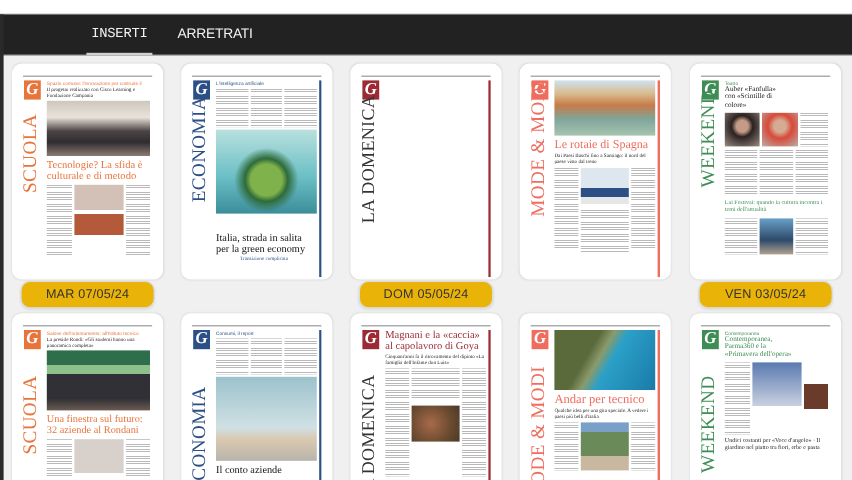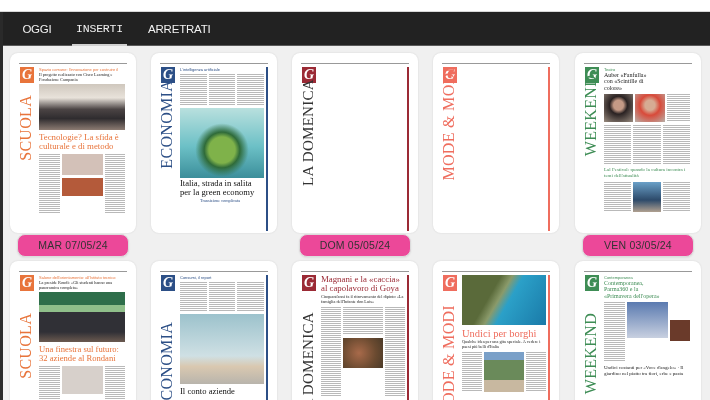--- a/index.html
+++ b/index.html
@@ -16,30 +16,29 @@
   .page .vtitle { position: absolute; left: -1px; bottom: 40px; writing-mode: vertical-rl; transform: rotate(180deg); font-family: "Liberation Serif", serif; font-size: 16px; letter-spacing: 0.3px; white-space: nowrap; line-height: 16px; }
   .page .logo { position: absolute; left: 1px; top: 6px; width: 14px; height: 16px; color: #fff; font-family: "Liberation Serif", serif; font-weight: bold; font-size: 14px; line-height: 16px; text-align: center; font-style: italic; }
   .page .content { position: absolute; left: 20px; top: 6px; right: 2px; bottom: 0; }
   .page .rule { position: absolute; right: 0; top: 6px; bottom: 0; width: 2px; }
   .kicker { font-size: 4px; line-height: 5px; height: 5px; overflow: hidden; }
   .sub { font-family: "Liberation Serif", serif; font-size: 4.3px; line-height: 5px; color: #222; overflow: hidden; }
   .headline { font-family: "Liberation Serif", serif; line-height: 1.05; }
   .photo { width: 100%; margin-top: 2px; border-radius: 0; }
   .textcols { display: flex; gap: 2px; margin-top: 3px; }
   .textcol { flex: 1; background: repeating-linear-gradient(to bottom, #b9b9b9 0 0.7px, transparent 0.7px 2px); }
-  .datepill { position: absolute; left: 7px; bottom: -12px; width: 112px; height: 23px; background: #ec4899; border: 1px solid #dcdcdc; border-radius: 8px; box-shadow: 0 1px 2px rgba(0,0,0,0.08); text-align: center; line-height: 21px; font-size: 10.5px; color: #333; letter-spacing: 0.2px; cursor: pointer; }
+  .datepill { position: absolute; left: 7px; bottom: -12px; width: 112px; height: 23px; background: #eab308; border: 1px solid #dcdcdc; border-radius: 8px; box-shadow: 0 1px 2px rgba(0,0,0,0.08); text-align: center; line-height: 21px; font-size: 10.5px; color: #333; letter-spacing: 0.2px; cursor: pointer; }
   .cardwrap { position: absolute; width: 126px; height: 192px; }
 </style>
 </head>
 <body>
 
 <div class="topstrip"></div>
 
 <nav class="navbar">
-  <div class="tab" style="left:17px;width:40px;">OGGI</div>
   <div class="tab active" style="left:72px;width:55px;font-family:Liberation Mono, monospace;">INSERTI</div>
   <div class="tab" style="left:148px;width:62px;">ARRETRATI</div>
 </nav>
 
 <div class="leftedge"></div>
 
 <main class="grid">
 
   <div class="cardwrap" style="left:10px;top:7px;">
     <div class="card">
@@ -71,21 +70,21 @@
         <div class="vtitle" style="color:#2c4f86;bottom:62px;">ECONOMIA</div>
         <div class="rule" style="background:#2c4f86;"></div>
         <div class="content" style="right:4px;">
           <div class="kicker" style="color:#2c4f86;">L'intelligenza artificiale</div>
           <div class="textcols" style="height:32px;margin-top:2px;">
             <div class="textcol"></div>
             <div class="textcol"></div>
             <div class="textcol"></div>
           </div>
           <div class="photo" style="height:70px;background:radial-gradient(ellipse at 50% 60%,#7fb24a 0 22%,#2f6b3a 30%,transparent 45%),linear-gradient(180deg,#b9e0de 0%,#6cc0c6 55%,#3b8e9a 100%);"></div>
-          <div class="headline" style="color:#111;font-size:8.6px;margin-top:1px;">Italia, strada in salita per la green economy</div>
+          <div class="headline" style="color:#111;font-size:8.6px;margin-top:16px;">Italia, strada in salita per la green economy</div>
           <div class="sub" style="color:#2c4f86;padding-left:20px;margin-top:1px;">Transizione complicata</div>
         </div>
       </div>
     </div>
   </div>
 
   <div class="cardwrap" style="left:292px;top:7px;">
     <div class="card">
       <div class="page">
         <div class="hdr"></div>
@@ -97,20 +96,33 @@
     <div class="datepill">DOM 05/05/24</div>
   </div>
 
   <div class="cardwrap" style="left:433px;top:7px;">
     <div class="card">
       <div class="page">
         <div class="hdr"></div>
         <div class="logo" style="background:#ef6d5e;">G</div>
         <div class="vtitle" style="color:#ef6d5e;bottom:50px;">MODE &amp; MODI</div>
         <div class="rule" style="background:#ef6d5e;"></div>
+        <div class="content" style="right:4px;">
+          <div class="photo" style="height:46px;margin-top:0;background:linear-gradient(180deg,#cfe2f0 0%,#d9b98a 25%,#c77a4a 45%,#7fa69a 70%,#a7c4b0 100%);"></div>
+          <div class="headline" style="color:#ef6d5e;font-size:10px;margin-top:3px;">Le rotaie di Spagna</div>
+          <div class="sub" style="height:10px;">Dai Paesi Baschi fino a Santiago: il nord del paese visto dal treno</div>
+          <div class="textcols" style="height:70px;">
+            <div class="textcol"></div>
+            <div style="flex:2;display:flex;flex-direction:column;gap:3px;">
+              <div style="height:30px;background:linear-gradient(180deg,#dfe7ee 0 55%,#2c4f86 55% 80%,#e6e6e6 80%);"></div>
+              <div class="textcol" style="flex:1;"></div>
+            </div>
+            <div class="textcol"></div>
+          </div>
+        </div>
       </div>
     </div>
   </div>
 
   <div class="cardwrap" style="left:575px;top:7px;">
     <div class="card">
       <div class="page">
         <div class="hdr"></div>
         <div class="logo" style="background:#3e8d55;">G</div>
         <div class="vtitle" style="color:#3e8d55;bottom:75px;">WEEKEND</div>
@@ -206,21 +218,21 @@
 
   <div class="cardwrap" style="left:433px;top:215px;">
     <div class="card">
       <div class="page">
         <div class="hdr"></div>
         <div class="logo" style="background:#ef6d5e;">G</div>
         <div class="vtitle" style="color:#ef6d5e;bottom:20px;">MODE &amp; MODI</div>
         <div class="rule" style="background:#ef6d5e;"></div>
         <div class="content" style="right:4px;">
           <div class="photo" style="height:50px;margin-top:0;background:linear-gradient(120deg,#5a6a3a 0 35%,#8a9a6a 45%,#2ba0c8 55%,#1a7aa8 100%);"></div>
-          <div class="headline" style="color:#ef6d5e;font-size:10.5px;margin-top:3px;">Undici per borghi</div>
+          <div class="headline" style="color:#ef6d5e;font-size:10.5px;margin-top:3px;">Andar per tecnico</div>
           <div class="sub" style="height:10px;">Qualche idea per una gita speciale. A vedere i paesi più belli d'Italia</div>
           <div class="textcols" style="height:40px;">
             <div class="textcol"></div>
             <div style="flex:2;background:linear-gradient(180deg,#7aa0c8 0 20%,#6a8a5a 20% 70%,#c8b8a0 70%);"></div>
             <div class="textcol"></div>
           </div>
         </div>
       </div>
     </div>
   </div>

